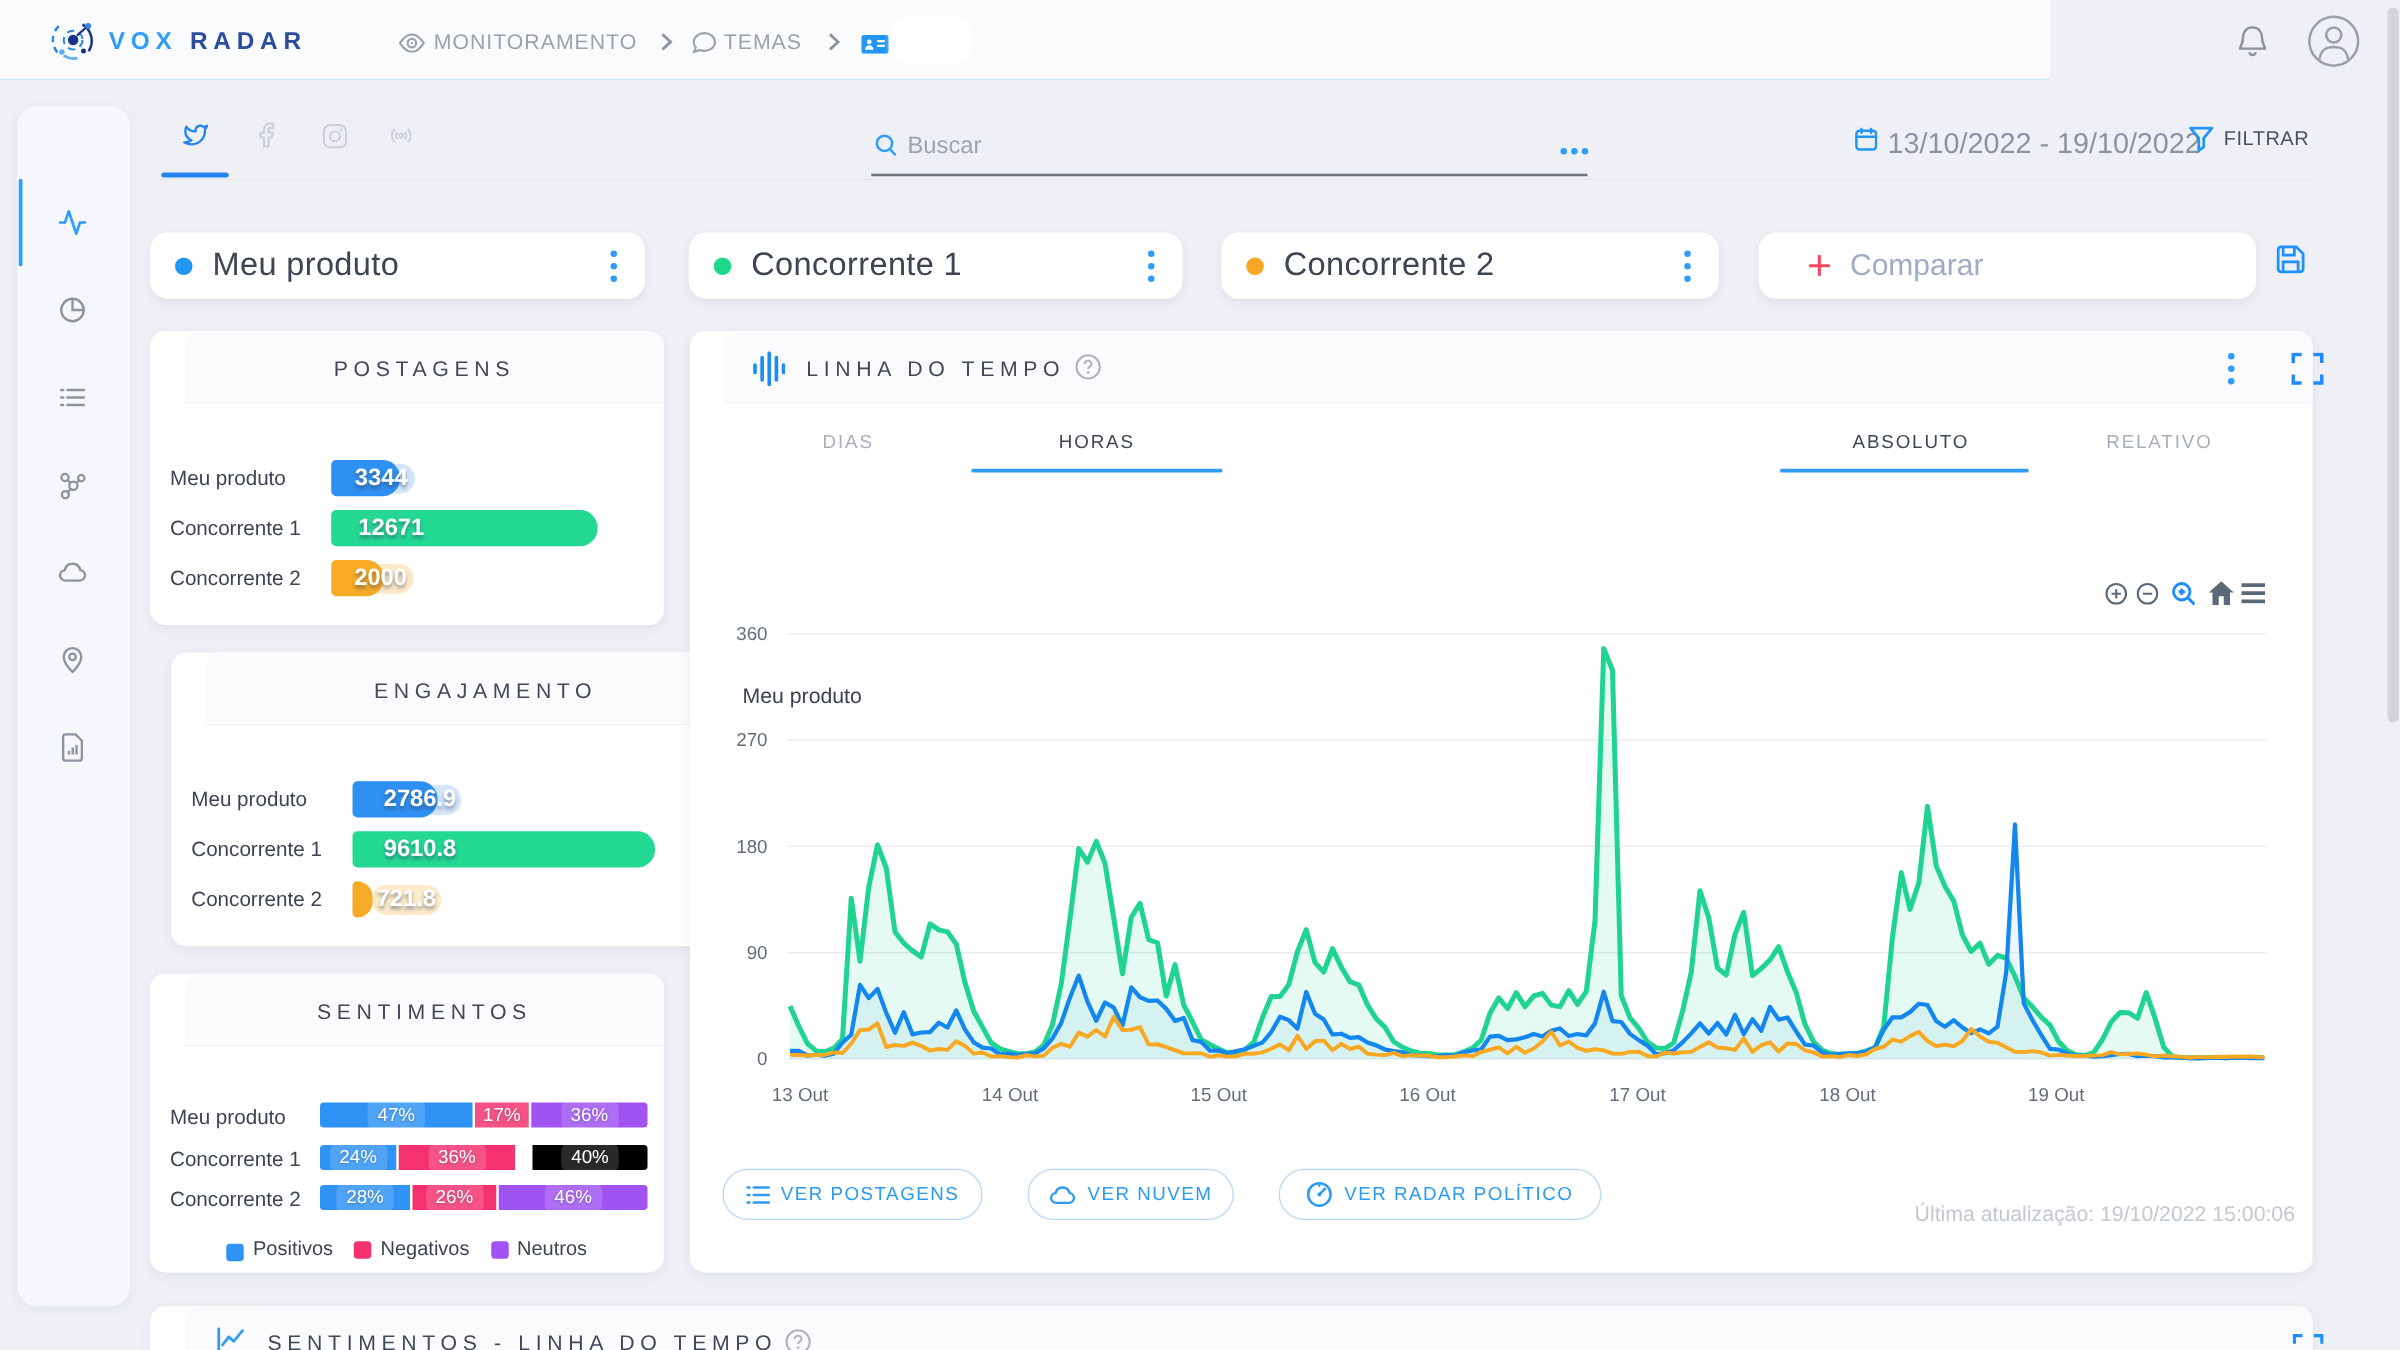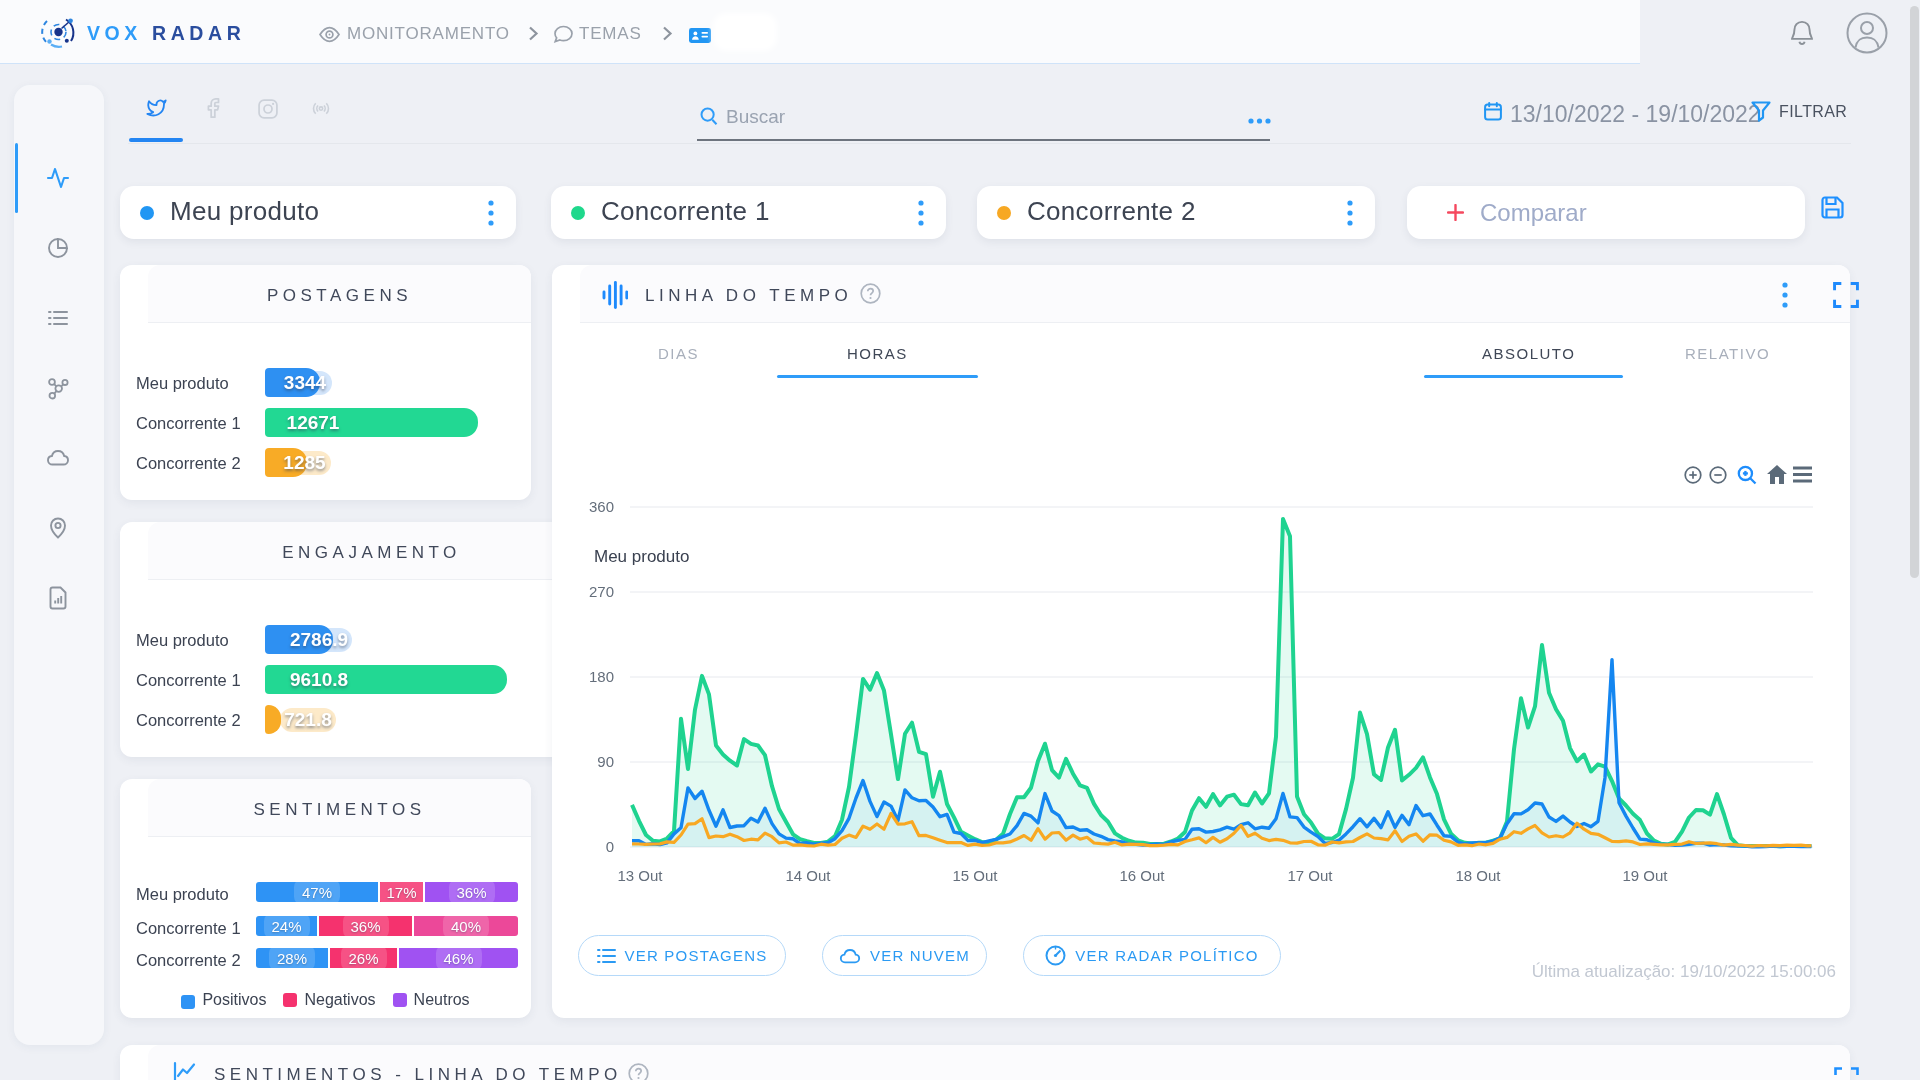--- a/index.html
+++ b/index.html
@@ -233,24 +233,24 @@
     <div class="brow" style="top:143px">
   <div class="blabel">Concorrente 1</div>
   <div class="bpill" style="left:161px;width:64px;background:#b9f0da"></div>
   <div class="bbar" style="width:213px;background:#22d893"></div>
   <div class="bval" style="left:161px;width:64px">12671</div>
 </div>
     <div class="brow" style="top:183px">
   <div class="blabel">Concorrente 2</div>
   <div class="bpill" style="left:158px;width:53px;background:#fdeac9"></div>
   <div class="bbar" style="width:42px;background:#f8ab26"></div>
-  <div class="bval" style="left:158px;width:53px">1285</div>
-</div>
-</div>
-<div class="card" id="engajamento" style="left:120px;top:522px;width:475px;height:235px">
+  <div class="bval" style="left:158px;width:53px">2000</div>
+</div>
+</div>
+<div class="card" id="engajamento" style="left:137px;top:522px;width:475px;height:235px">
   <div class="chead">
       <div class="ctitle">ENGAJAMENTO</div>
     </div>
     <div class="brow" style="top:103px">
   <div class="blabel">Meu produto</div>
   <div class="bpill" style="left:166px;width:66px;background:#d4e6fb"></div>
   <div class="bbar" style="width:68px;background:#2e90f2"></div>
   <div class="bval" style="left:166px;width:66px">2786.9</div>
 </div>
     <div class="brow" style="top:143px">
@@ -283,21 +283,21 @@
       </div>
 </div>
     <div class="slabel" style="top:140px">Concorrente 1</div>
 <div class="srow" style="top:137px">
   <div class="sseg" style="width:61px;background:#2e93f5;border-radius:3px 0 0 3px">
         <span>24%</span>
       </div>
   <div class="sseg" style="width:93px;background:#f5326e;margin-left:2px">
         <span>36%</span>
       </div>
-  <div class="sseg" style="width:104px;background:#ec4899;margin-left:2px;border-radius:0 3px 3px 0">
+  <div class="sseg" style="width:92px;background:#000000;margin-left:14px;border-radius:0 3px 3px 0">
         <span>40%</span>
       </div>
 </div>
     <div class="slabel" style="top:172px">Concorrente 2</div>
 <div class="srow" style="top:169px">
   <div class="sseg" style="width:72px;background:#2e93f5;border-radius:3px 0 0 3px">
         <span>28%</span>
       </div>
   <div class="sseg" style="width:67px;background:#f5326e;margin-left:2px">
         <span>26%</span>

